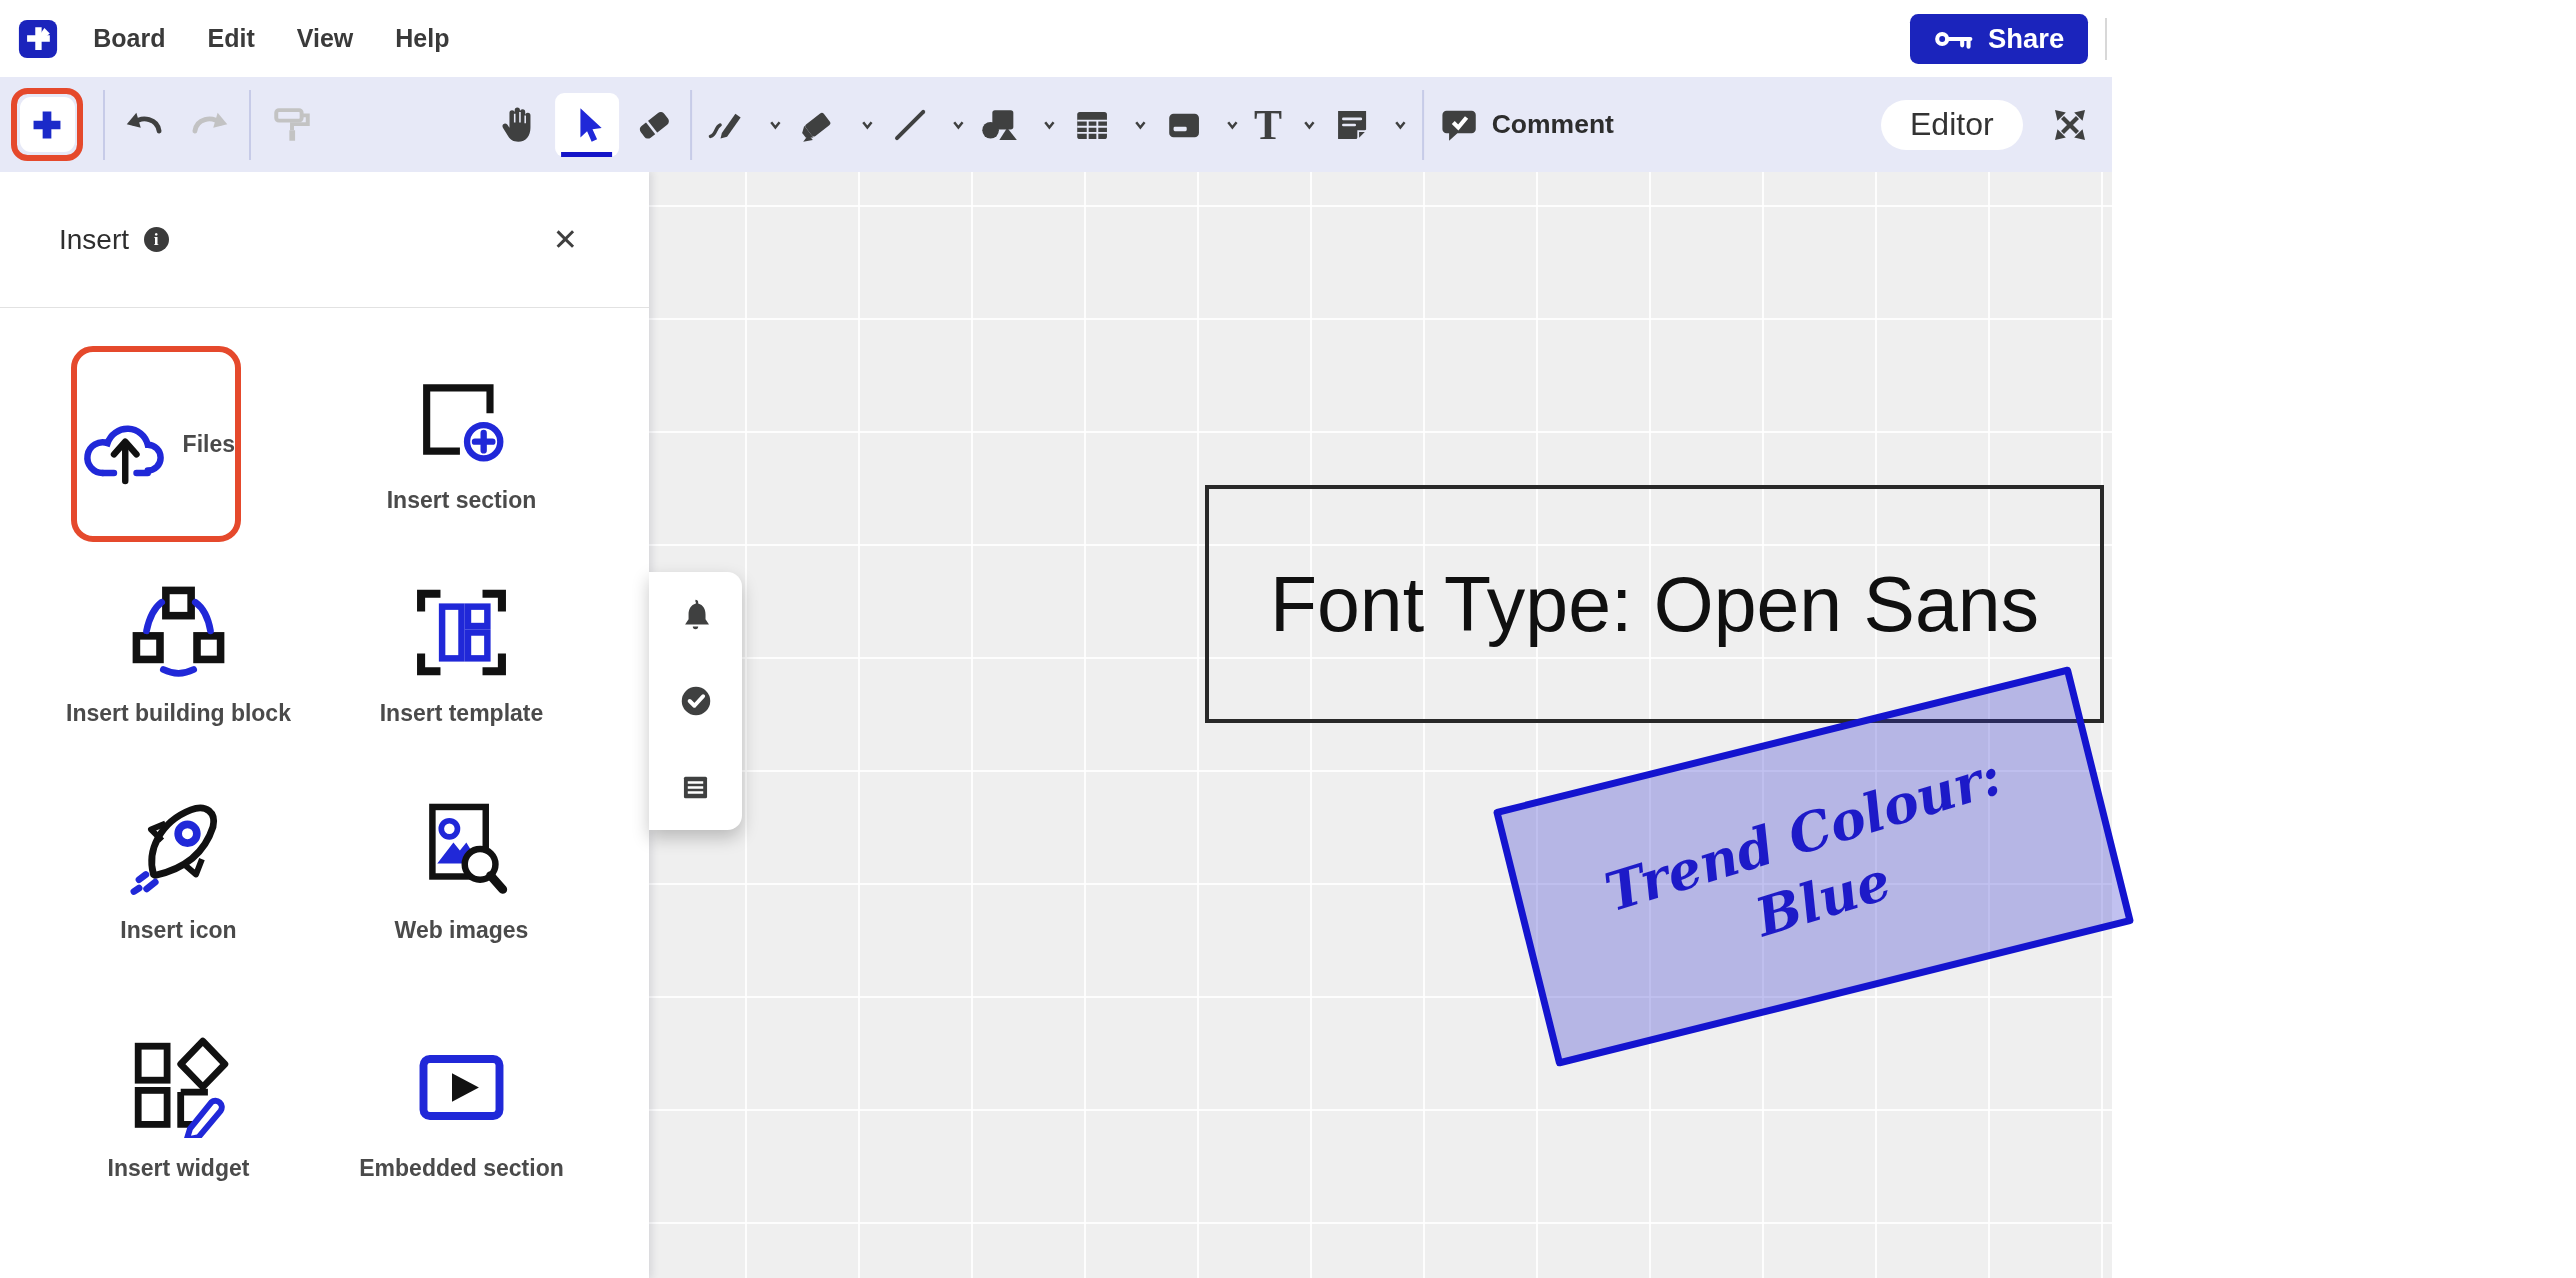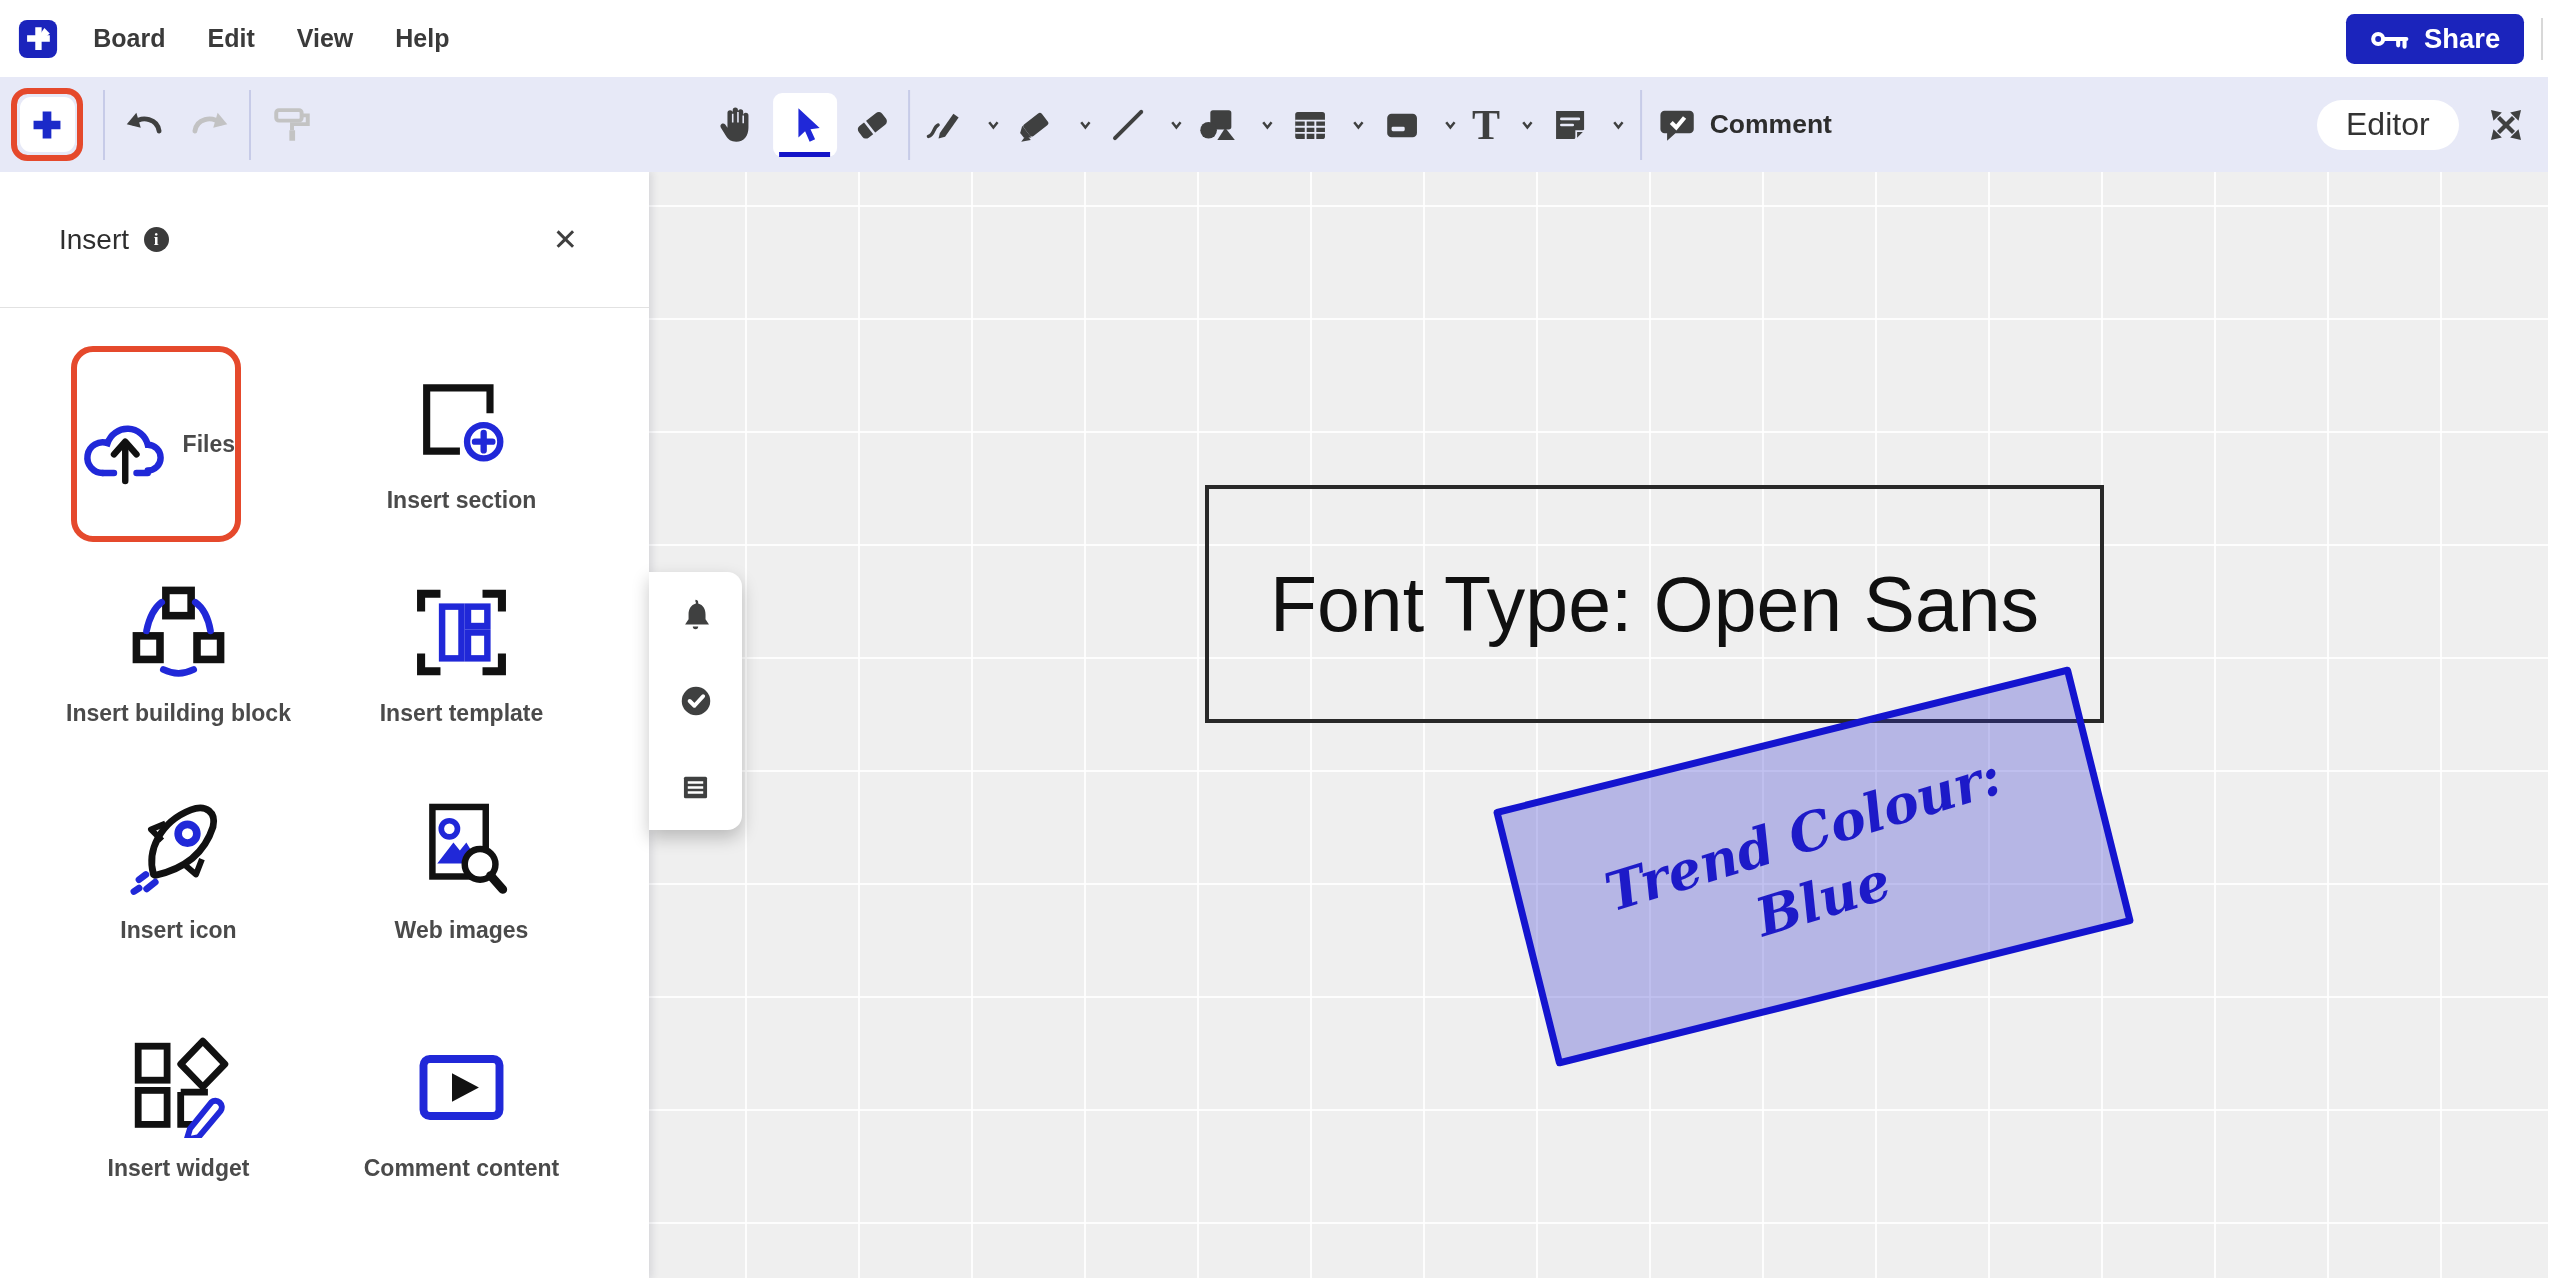--- a/index.html
+++ b/index.html
@@ -4,21 +4,21 @@
 <style>
   :root{
     --brand-blue:#1b24bc; --icon-blue:#2028d8; --annotation-red:#e5492c;
     --toolbar-bg:#e7e9f7; --canvas-bg:#efefef; --dark-icon:#3f4040;
     --disabled-icon:#c2c2c3; --sticky-fill:rgba(50,50,205,0.30); --sticky-border:#1414cf;
     --participants-bg:#e3e3e3;
   }
   *{box-sizing:border-box;}
   html,body{margin:0;padding:0;width:2576px;height:1279px;overflow:hidden;
     font-family:"Liberation Sans","DejaVu Sans",sans-serif;background:#fff;}
-  #app{position:relative;width:2548px;height:1279px;}
+  #app{position:relative;width:2112px;height:1279px;}
 
   
   #topbar{position:absolute;left:0;top:0;width:100%;height:77px;background:#fff;display:flex;align-items:center;z-index:10;}
   .logo{margin-left:18.3px;flex:0 0 auto;display:flex;}
   .menus{display:flex;gap:42px;margin-left:35px;}
   .menu-item{font-size:25px;font-weight:600;color:#3a3a3a;cursor:pointer;}
   .tb-center{position:absolute;left:50%;top:0;height:77px;transform:translateX(-50%);display:flex;align-items:center;gap:25.6px;}
   .board-title{font-size:31px;font-weight:600;color:#3b3b3b;white-space:nowrap;}
   .participants{background:var(--participants-bg);border-radius:24px;height:42px;display:flex;align-items:center;padding:0 20px;font-size:23px;color:#3d3d3d;white-space:nowrap;}
   .tb-right{margin-left:auto;display:flex;align-items:center;gap:16.5px;padding-right:5.5px;}
@@ -392,21 +392,21 @@
       <span class="tile-label">Insert widget</span>
     </div>
 
     <div class="tile c2 r4">
       <span class="tile-icon">
           <svg width="101" height="95" viewBox="0 0 120 120">
         <rect x="12" y="24" width="96" height="72" rx="8" fill="none" stroke="#2028d8" stroke-width="10"></rect>
         <polygon points="48,42 82,60 48,78" fill="#111"></polygon>
       </svg>
         </span>
-      <span class="tile-label">Comment content</span>
+      <span class="tile-label">Embedded section</span>
     </div>
   </aside>
 
   <div id="side-float">
     <span class="sf-btn">
       <svg width="37" height="37" viewBox="0 0 48 48">
           <path d="M24 5 a3.5 3.5 0 0 1 3.5 3.5 v1.2 c6.5 1.8 9.5 7.3 9.5 14.3 v6 l4.5 7 H10.5 l4.5 -7 v-6 c0 -7 3 -12.5 9.5 -14.3 V8.5 A3.5 3.5 0 0 1 24 5 z" fill="#3f4040"></path>
           <path d="M20.5 39.5 a3.5 3.5 0 0 0 7 0 z" fill="#3f4040"></path>
         </svg>
     </span>

